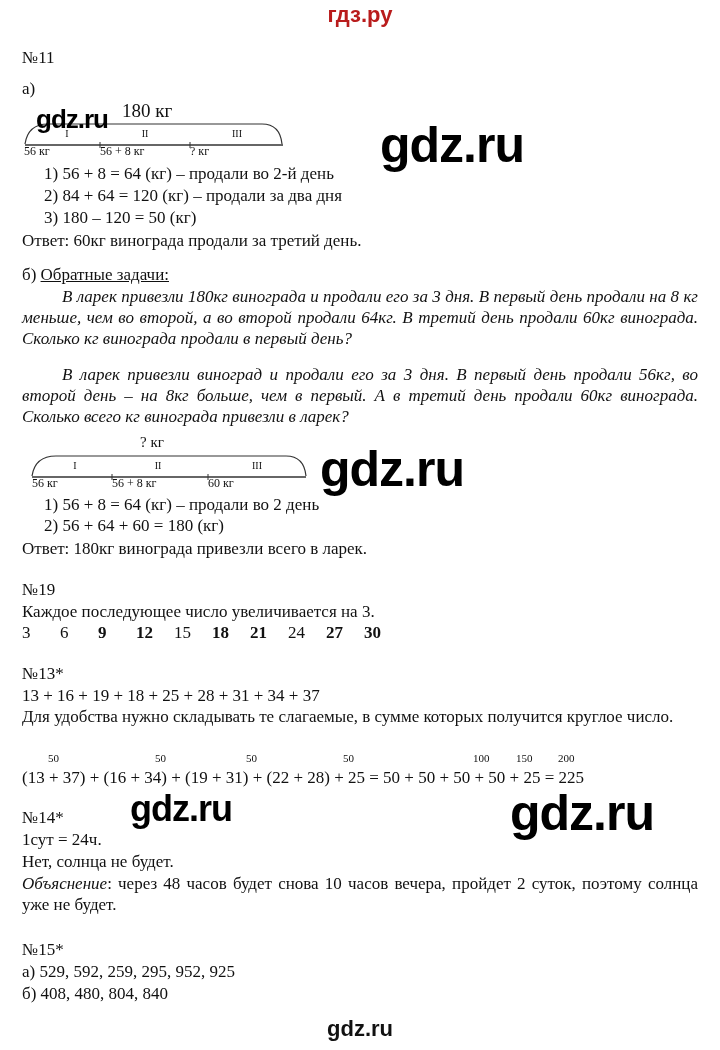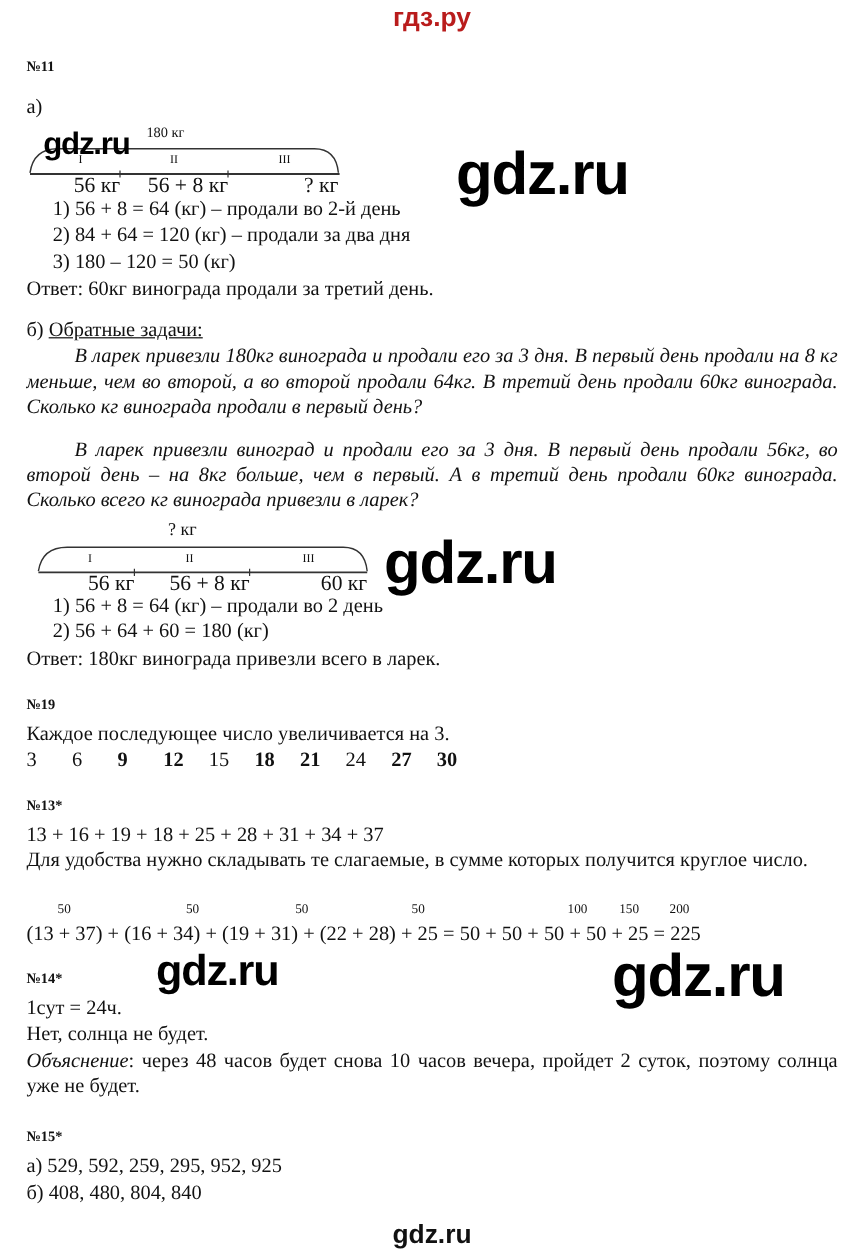--- a/index.html
+++ b/index.html
@@ -1,44 +1,44 @@
 <!DOCTYPE html>
 <html><head>
 <meta charset="utf-8">
 <style>
   html, body { margin: 0; padding: 0; background: #ffffff; }
   body { width: 720px; height: 1050px; position: relative; overflow: hidden; color: #111; font-family: "Liberation Serif", serif; }
   .abs { position: absolute; }
   .site-header { left: 0; top: 2px; width: 720px; text-align: center; font-family: "Liberation Sans", sans-serif; font-weight: bold; font-size: 22px; color: #b91c1c; }
   .site-footer { left: 0; top: 1016px; width: 720px; text-align: center; font-family: "Liberation Sans", sans-serif; font-weight: bold; font-size: 22px; color: #111; }
-  .h { font-weight: bold; font-size: 12px; }
+  .h { font-weight: normal; font-size: 17px; }
   .t { font-size: 17px; line-height: 21px; white-space: nowrap; }
   .it { font-style: italic; }
   .ind { padding-left: 22px; }
   .para { font-size: 17px; line-height: 21px; text-align: justify; text-align-last: left; }
   .underline { text-decoration: underline; }
   .wm { font-family: "Liberation Sans", sans-serif; font-weight: bold; color: #000; letter-spacing: -1px; }
   .wm-s { font-size: 26px; }
   .wm-l { font-size: 50px; }
-  .seg-label { font-size: 18px; text-align: right; position: absolute; }
+  .seg-label { font-size: 12px; text-align: left; position: absolute; }
   .roman { font-size: 10px; position: absolute; text-align: center; }
   .num-row span { display: inline-block; width: 38px; }
   .num-row .b { font-weight: bold; }
   .sup { font-size: 11px; position: absolute; }
 </style>
 </head>
 <body>
 
 <div class="abs site-header">гдз.ру</div>
 
 <div class="abs h" style="left:22px; top:48px;">№11</div>
 <div class="abs t" style="left:22px; top:78px;">а)</div>
 
 <div class="abs" style="left:22px; top:100px; width:265px; height:60px;">
-  <div class="abs t" style="left:100px; top:0px; font-size:12px;">180 кг</div>
+  <div class="abs t" style="left:100px; top:0px; font-size:19px;">180 кг</div>
   <svg class="abs" style="left:0; top:14px;" width="265" height="36">
     <path d="M3 30 Q6 10 26 10 L240 10 Q258 10 260 30" fill="none" stroke="#333" stroke-width="1.2"></path>
     <line x1="3" y1="31" x2="261" y2="31" stroke="#333" stroke-width="1.6"></line>
     <line x1="78" y1="28" x2="78" y2="34" stroke="#333" stroke-width="1"></line>
     <line x1="168" y1="28" x2="168" y2="34" stroke="#333" stroke-width="1"></line>
   </svg>
   <div class="roman" style="left:30px; top:28px; width:30px;">I</div>
   <div class="roman" style="left:108px; top:28px; width:30px;">II</div>
   <div class="roman" style="left:200px; top:28px; width:30px;">III</div>
   <div class="seg-label" style="left:2px; top:44px; width:76px;">56 кг</div>

